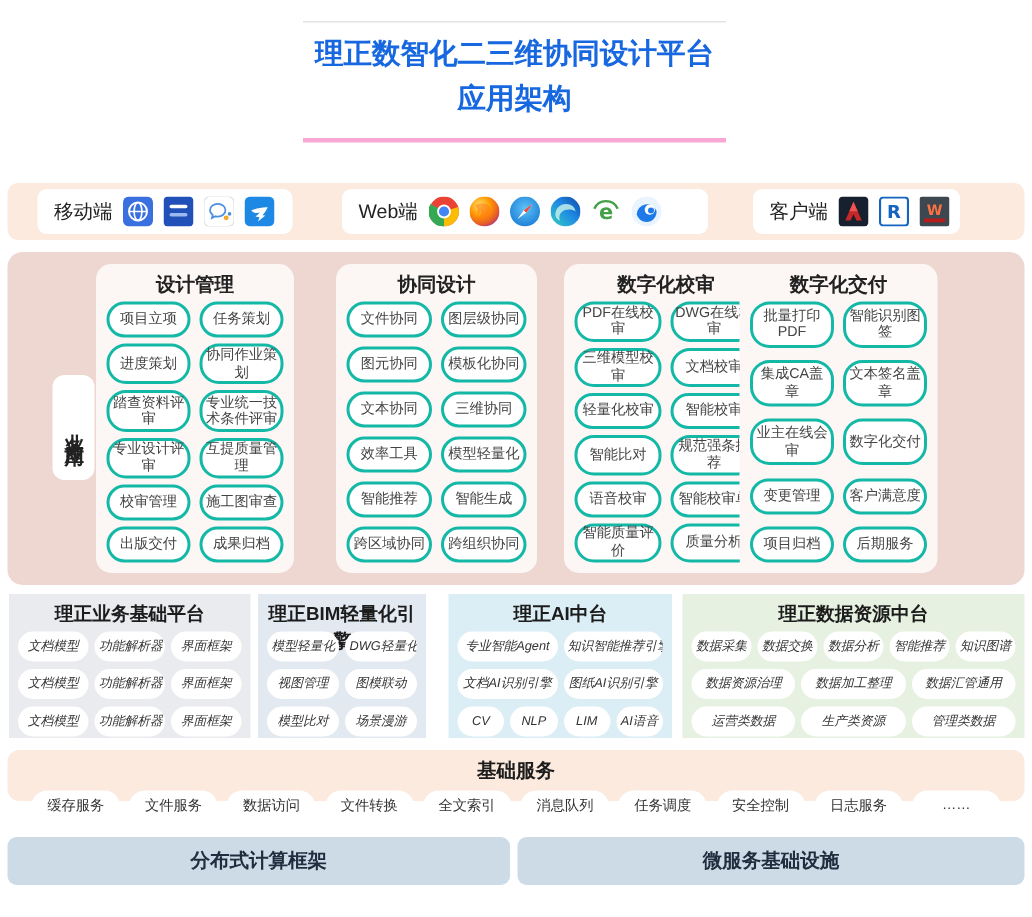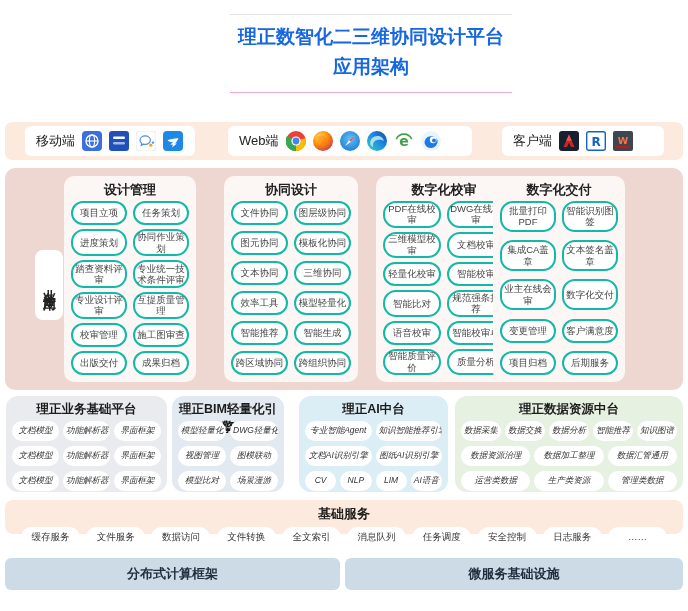--- a/index.html
+++ b/index.html
@@ -2,32 +2,32 @@
 <html><head>
 <meta charset="utf-8">
 <style>
   * { box-sizing: border-box; margin: 0; padding: 0; }
   html,body { width: 688px; height: 611px; background: #ffffff;
     font-family: "Liberation Sans", "DejaVu Sans", sans-serif; color:#333; }
   .stage { position: relative; width: 688px; height: 611px; overflow: hidden; }
 
   
   .title-block { position: absolute; left: 202px; top: 14px; width: 282px;
-    border-top: 1px solid #e3e3e3; border-bottom: 1px solid #f9a8d4;
-    text-align: center; padding: 7px 0 10px; margin-left: 28px; }
+    border-top: 1px solid #e3e3e3; border-bottom: 3px solid #f9a8d4;
+    text-align: center; padding: 7px 0 10px; }
   .title-line { color: #1667e0; font-size: 19px; font-weight: bold; line-height: 30px; }
 
   
   .terminal-strip { position: absolute; left: 5px; top: 122px; width: 678px; height: 38px;
     background: #fbeadd; border-radius: 7px; }
   .terminal-box { position: absolute; top: 4px; height: 30px; background: #fff;
     border-radius: 6px; display: flex; align-items: center; gap: 7px; padding: 0 11px; }
   .tb-mobile { left: 20px; width: 170px; }
   .tb-web    { left: 223px; width: 244px; align-items: center; }
-  .tb-client { left: 497px; width: 162px; }
+  .tb-client { left: 497px; width: 138px; }
   .terminal-label { font-size: 13px; color: #222; white-space: nowrap; }
   .t-icon { width: 20px; height: 20px; display: inline-block; flex: 0 0 20px; }
   .t-icon svg { width: 20px; height: 20px; display: block; }
 
   
   .biz-section { position: absolute; left: 5px; top: 168px; width: 678px; height: 222px;
     background: #edd7d0; border-radius: 10px; }
   .biz-side-label { position: absolute; left: 30px; top: 82px; width: 28px; height: 70px;
     background: #fff; border-radius: 8px; display: flex; align-items: center; justify-content: center;
     writing-mode: vertical-rl; font-size: 13px; font-weight: bold; color: #222; letter-spacing: 3px; }
@@ -39,21 +39,21 @@
   .biz-col-4 { left: 488px; width: 132px; }
   .biz-col-title { text-align: center; font-size: 13px; font-weight: bold; color: #222;
     height: 18px; line-height: 18px; margin-bottom: 2px; }
   .biz-grid { display: grid; grid-template-columns: 1fr 1fr; column-gap: 6px; row-gap: 4px;
     height: 174px; align-content: space-between; }
   .pill { background: #fff; border: 2px solid #14b8a6; border-radius: 13px;
     min-height: 24px; display: flex; align-items: center; justify-content: center;
     text-align: center; font-size: 9.5px; color: #444; line-height: 1.2; padding: 2px 1px; }
 
   
-  .plat { position: absolute; top: 396px; height: 96px; border-radius: 12px; padding: 4px 6px 6px; }
+  .plat { position: absolute; top: 396px; height: 96px; border-radius: 0; padding: 4px 6px 6px; }
   .plat-1 { left: 6px;   width: 161px; background: #e9ebee; }
   .plat-2 { left: 172px; width: 112px; background: #e3e9f0; }
   .plat-3 { left: 299px; width: 149px; background: #dbedf5; }
   .plat-4 { left: 455px; width: 228px; background: #e6f1e1; }
   .plat-title { text-align: center; font-size: 12.5px; font-weight: bold; color: #1c1c1c;
     height: 18px; line-height: 18px; margin-bottom: 3px; }
   .plat-rows { display: flex; flex-direction: column; gap: 5px; }
   .plat-row { display: flex; gap: 4px; justify-content: center; font-style: italic; }
   .plat-pill { background: #fff; border-radius: 10px; font-size: 8.5px; color: #333;
     padding: 4px 3px; flex: 1 1 0; text-align: center; white-space: nowrap; overflow: hidden; }

